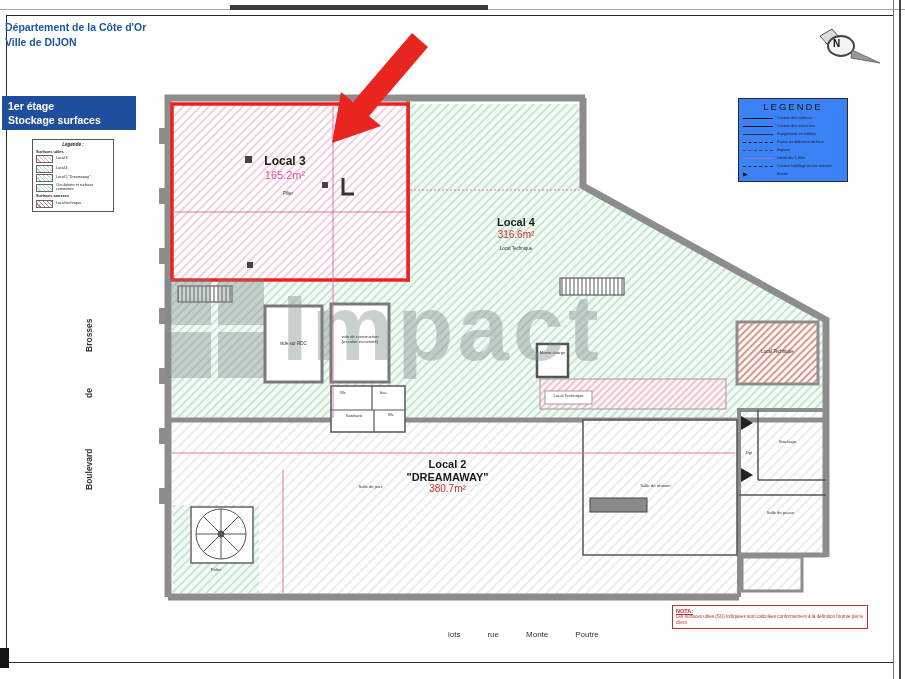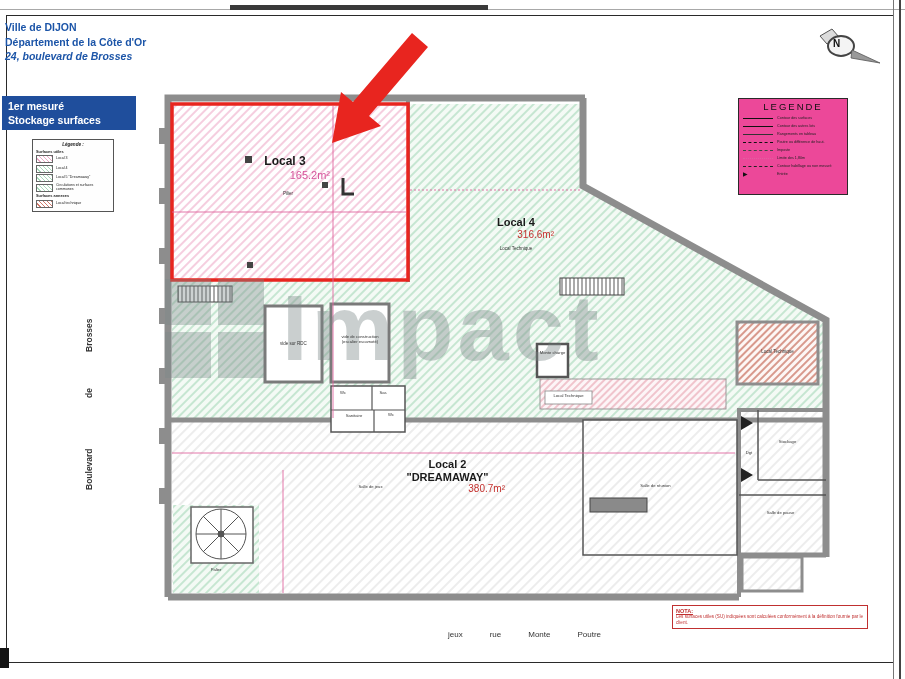--- a/index.html
+++ b/index.html
@@ -22,21 +22,21 @@
   .mleg{left:32px;top:139px;width:74px;border:1px solid #555;background:#fefefe;padding:2px 3px;font-size:4px;}
   .mleg .t{font-size:4.6px;font-weight:bold;font-style:italic;text-align:center;margin-bottom:1px;}
   .mleg .h{font-size:3.9px;font-weight:bold;margin:1.5px 0 1px;}
   .mleg .row{display:flex;align-items:center;gap:3px;margin:1.5px 0;}
   .mleg .sw{width:15px;height:6px;border:0.8px solid #666;flex:0 0 auto;}
   .mleg .lb{font-size:3.6px;line-height:1.1;}
   .sw-pink{background:repeating-linear-gradient(45deg,#fff 0 2px,#eaa9c6 2px 3px);}
   .sw-green{background:repeating-linear-gradient(45deg,#fff 0 2px,#a8d9ba 2px 3px);}
   .sw-red{background:repeating-linear-gradient(45deg,#fff 0 2px,#d0796a 2px 3px);}
   
-  .leg{left:738px;top:98px;width:100px;border:1.5px solid #2a2a2a;background:#ec4899;padding:2px 4px 16px;}
+  .leg{left:738px;top:98px;width:100px;border:1.5px solid #2a2a2a;background:#3b82f6;padding:2px 4px 3px;}
   .leg .t{font-size:9.5px;letter-spacing:2px;text-align:center;color:#111;margin-bottom:2px;}
   .leg .row{display:flex;align-items:center;gap:4px;height:8px;}
   .leg .ln{width:30px;flex:0 0 auto;}
   .leg .lb{font-size:3.7px;color:#222;white-space:nowrap;}
   .ls-solid-thick{border-top:1.6px solid #111;}
   .ls-solid{border-top:1.1px solid #111;}
   .ls-solid-thin{border-top:0.8px solid #333;}
   .ls-dashed{border-top:1.3px dashed #111;}
   .ls-dashed-small{border-top:1px dashed #444;}
   .ls-dotted-pink{border-top:1.6px dotted #e060a0;}
@@ -44,23 +44,23 @@
   .ls-arrow{font-size:6px;color:#111;line-height:6px;}
   
   .wm{left:165px;top:268px;width:580px;height:120px;display:flex;align-items:center;gap:18px;
       pointer-events:none;}
   .wm .blocks{display:grid;grid-template-columns:46px 46px;grid-template-rows:46px 46px;gap:7px;opacity:.38;}
   .wm .blocks div{background:#7d8a8a;}
   .wm .txt{font-size:92px;font-weight:bold;color:rgba(122,134,134,0.40);letter-spacing:4px;}
   
   .pl{position:absolute;text-align:center;line-height:1.15;}
   .big3{font-size:12px;font-weight:bold;color:#1a1a1a;}
-  .area-pink{font-size:11px;color:#d6579c;text-align:right;}
+  .area-pink{font-size:11px;color:#d6579c;}
   .big4{font-size:11px;font-weight:bold;color:#1a1a1a;}
-  .area-red{font-size:10px;color:#c4312e;text-align:right;}
+  .area-red{font-size:10px;color:#c4312e;}
   .tiny{font-size:4.5px;color:#333;}
   .tiny2{font-size:4.2px;color:#333;}
   
   .vword{position:absolute;font-size:8.5px;font-weight:bold;color:#333;transform:rotate(-90deg);
          transform-origin:0 0;white-space:nowrap;}
   
   .nota{left:672px;top:605px;width:188px;border:1.2px solid #c03030;background:#fff;padding:2px 3px;}
   .nota .t{font-size:5.5px;font-weight:bold;color:#c03030;text-decoration:underline;}
   .nota .x{font-size:4.6px;color:#c03030;line-height:1.3;}
   
@@ -199,26 +199,25 @@
   </svg>
 
   <div class="abs topline"></div>
   <div class="abs topthick"></div>
   <div class="abs frame"></div>
   <div class="abs rline1"></div>
   <div class="abs rline2"></div>
   <div class="abs blmark"></div>
 
   <div class="abs hdr">
+    <div>Département de la Côte d'Or</div>
     <div>Ville de DIJON</div>
-    <div>Département de la Côte d'Or</div>
-    <div class="it">24, boulevard de Brosses</div>
   </div>
   <div class="abs stagebox">
-    <div>1er mesuré</div>
+    <div>1er étage</div>
     <div>Stockage surfaces</div>
   </div>
 
   <div class="abs mleg">
     <div class="t">Légende :</div>
     <div class="h">Surfaces utiles</div>
     <div class="row">
       <span class="sw sw-pink"></span>
       <span class="lb">Local 3</span>
     </div>
@@ -329,19 +328,19 @@
   <div class="vword" style="left:84px;top:352px;">Brosses</div>
   <div class="vword" style="left:84px;top:398px;">de</div>
   <div class="vword" style="left:84px;top:490px;">Boulevard</div>
 
   <div class="abs nota">
     <div class="t">NOTA:</div>
     <div class="x">Les surfaces utiles (SU) indiquées sont calculées conformément à la définition fournie par le client.</div>
   </div>
 
   <div class="abs footer">
-    <span>jeux</span>
+    <span>lots</span>
     <span>rue</span>
     <span>Monte</span>
     <span>Poutre</span>
   </div>
 
 </div>
 
 </body></html>

